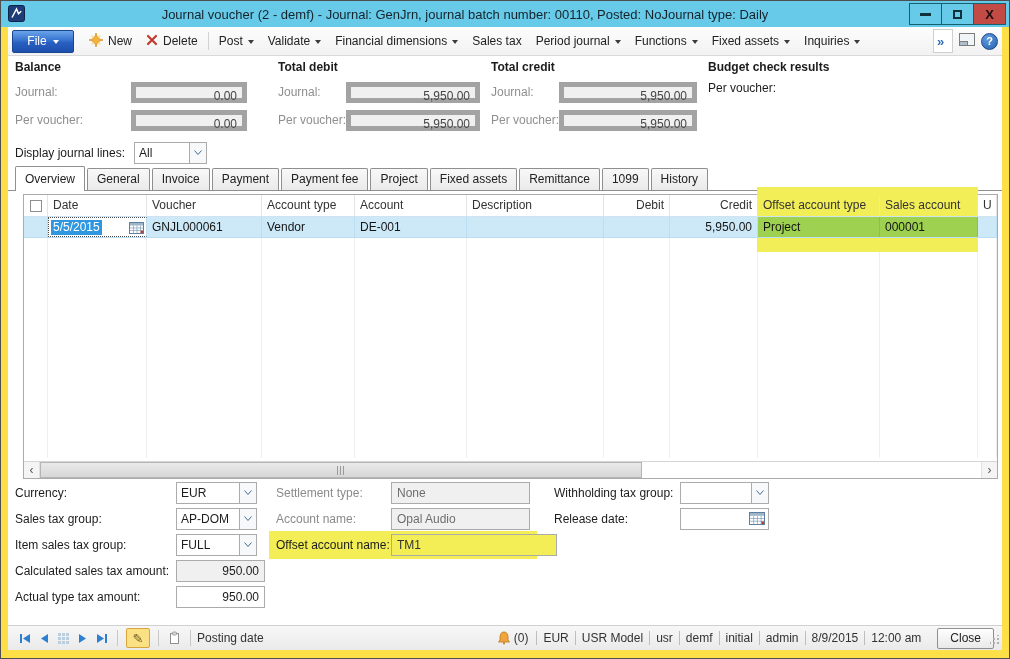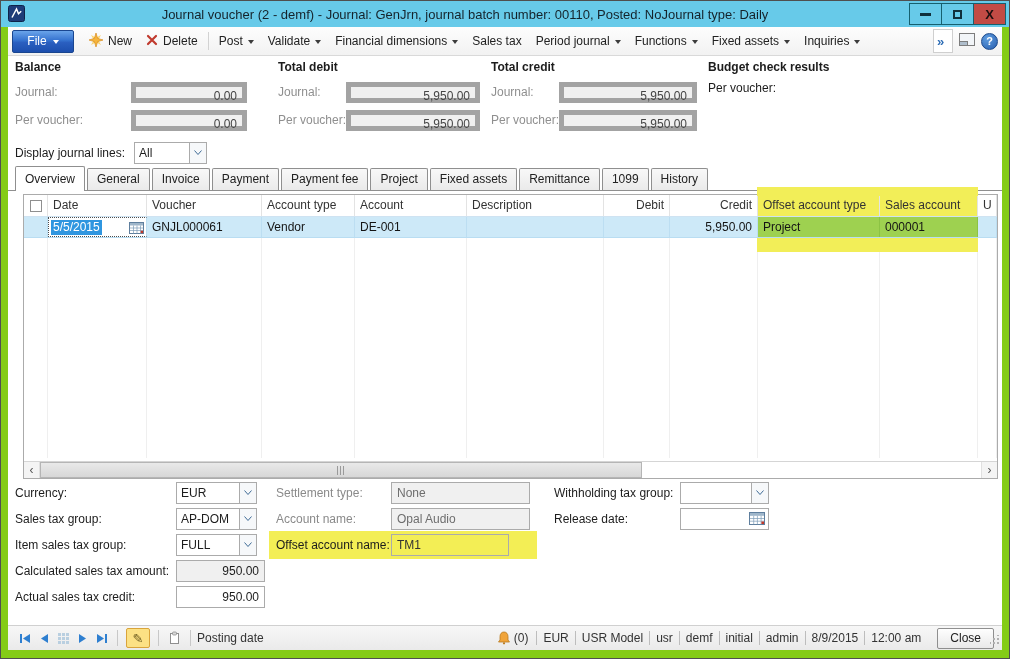--- a/index.html
+++ b/index.html
@@ -11,21 +11,21 @@
   .app-icon { position: absolute; left: 7px; top: 4px; }
   .title-text { flex: 1; text-align: center; font-size: 13px; color: #15232b; padding: 0 110px 0 30px; white-space: nowrap; overflow: hidden; }
   .win-btns { position: absolute; right: 3px; top: 2px; display: flex; }
   .win-btn { width: 33px; height: 22px; border: 1px solid #16606f; margin-left: -1px; display: flex; align-items: center; justify-content: center; background: #67cae9; cursor: default; }
   .win-btn.close { background: #c24b45; }
   .glyph-min { width: 11px; height: 3px; background: #10303c; }
   .glyph-max { width: 9px; height: 9px; border: 2px solid #10303c; }
   .glyph-x { font-size: 13px; font-weight: bold; color: #1d0f0f; line-height: 1; }
 
   
-  .body { position: absolute; top: 26px; left: 0; right: 0; bottom: 0; background: #84cc16; }
+  .body { position: absolute; top: 26px; left: 0; right: 0; bottom: 0; background: #fde047; }
   .inner { position: absolute; top: 0; left: 7px; right: 7px; bottom: 8px; background: #ffffff; }
 
   
   .toolbar { height: 29px; background: linear-gradient(#fdfdfd, #f2f2f2); border-bottom: 1px solid #d9d9d9; display: flex; align-items: center; padding: 0 2px; font-size: 12px; color: #222; }
   .file-btn { width: 62px; height: 23px; margin: 0 8px 0 2px; border: 1px solid #1a4690; border-radius: 2px; background: linear-gradient(#6aa4ea, #3572cf 45%, #2a5fc0 55%, #1d4fae); color: #fff; display: flex; align-items: center; justify-content: center; gap: 6px; }
   .tb-item { display: flex; align-items: center; gap: 5px; padding: 0 7px; height: 23px; white-space: nowrap; }
   .tb-sep { width: 1px; height: 18px; background: #d2d2d2; margin: 0 3px; }
   .dd { width: 0; height: 0; border: 3.5px solid transparent; border-top: 4px solid #3c3c3c; margin-top: 4px; }
   .dd.white { border-top-color: #fff; }
   .tb-right { margin-left: auto; display: flex; align-items: center; gap: 6px; padding-right: 2px; }
@@ -459,31 +459,31 @@
           <span class="arrow">
               <svg width="8" height="6">
                 <path d="M0.5 0.5l3.5 4 3.5-4" stroke="#3f6b96" fill="none"></path>
               </svg>
             </span>
         </div>
 
         <div class="f-label" style="left:7px;top:78px">Calculated sales tax amount:</div>
         <div class="f-field ro amt" style="left:168px;top:78px;width:89px">950.00</div>
 
-        <div class="f-label" style="left:7px;top:104px">Actual sales tax credit:</div>
+        <div class="f-label" style="left:7px;top:104px">Actual type tax amount:</div>
         <div class="f-field amt" style="left:168px;top:104px;width:89px">950.00</div>
 
         <div class="f-label dis" style="left:268px;top:0">Settlement type:</div>
         <div class="f-field ro" style="left:383px;top:0;width:139px">None</div>
 
         <div class="f-label dis" style="left:268px;top:26px">Account name:</div>
         <div class="f-field ro" style="left:383px;top:26px;width:139px">Opal Audio</div>
 
         <div class="f-label" style="left:268px;top:52px">Offset account name:</div>
-        <div class="f-field yell" style="left:383px;top:52px;width:118px">TM1</div>
+        <div class="f-field yell" style="left:383px;top:52px;width:166px">TM1</div>
 
         <div class="f-label" style="left:546px;top:0">Withholding tax group:</div>
         <div class="f-combo combo" style="left:672px;top:0;width:89px">
           <span class="val"></span>
           <span class="arrow">
               <svg width="8" height="6">
                 <path d="M0.5 0.5l3.5 4 3.5-4" stroke="#3f6b96" fill="none"></path>
               </svg>
             </span>
         </div>

